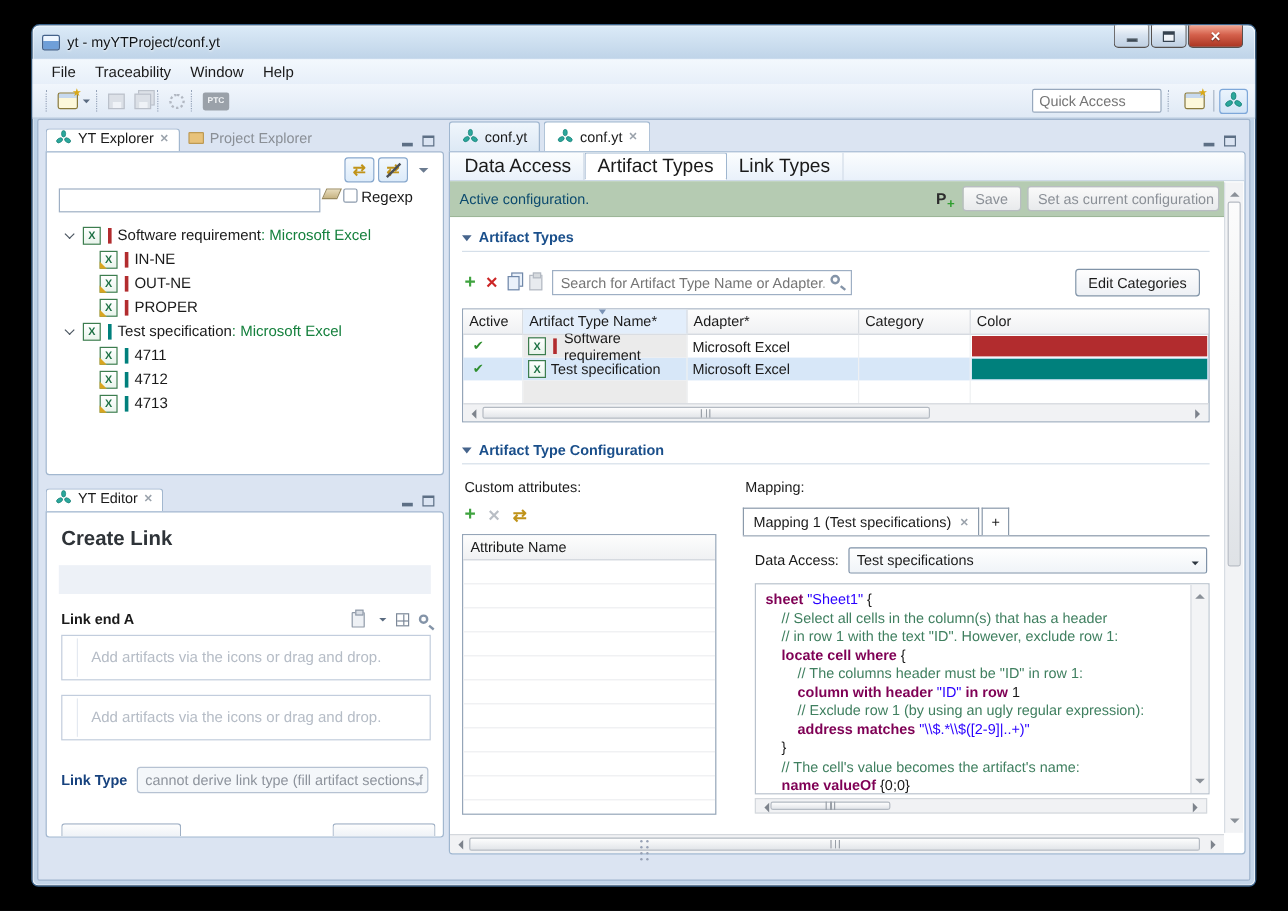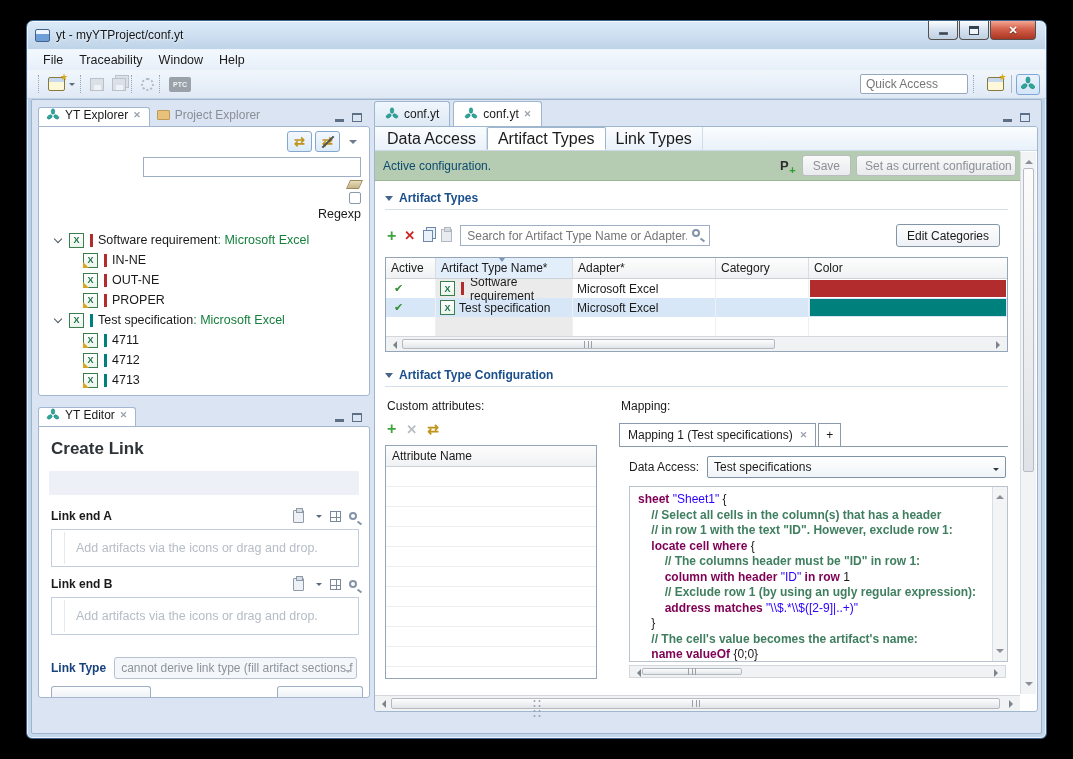--- a/index.html
+++ b/index.html
@@ -65,21 +65,21 @@
     display:flex;flex-direction:column;overflow:hidden;position:relative;}
 
   
   .part.explorer{left:6px;top:2px;width:332px;height:294px;}
   .exptools{display:flex;justify-content:flex-end;align-items:center;gap:3px;padding:4px 8px 2px 0;}
   .tbtn{width:25px;height:21px;border:1px solid #86a7cd;border-radius:3px;position:relative;
     background:linear-gradient(#f3f8fd,#dcebfa);display:flex;align-items:center;justify-content:center;}
   .goldarr{color:#c09319;font-size:13px;font-weight:bold;line-height:1;}
   .slash::after{content:"";position:absolute;width:16px;height:2px;background:#4a4f55;transform:rotate(-45deg);}
   .chevmenu{width:0;height:0;border:4px solid transparent;border-top-color:#6b7b90;margin:4px 4px 0 6px;}
-  .searchrow{display:flex;align-items:flex-end;padding:3px 8px 5px 10px;gap:3px;flex-direction:column;}
+  .searchrow{display:flex;align-items:flex-start;padding:3px 8px 5px 10px;gap:3px;}
   .sinput{width:218px;height:20px;border:1px solid #9eafc4;font-size:12px;padding:0 4px;
     font-family:"Liberation Sans",sans-serif;}
   .eraser{width:13px;height:9px;background:linear-gradient(#e7dbba,#c8b584);border:1px solid #9a8a5e;
     transform:skewX(-24deg);}
   .cbox{width:12px;height:12px;border:1px solid #8a99ac;border-radius:2px;background:#fff;}
   .tree{flex:1;overflow:hidden;padding-top:4px;font-size:12.5px;}
   .trow{display:flex;align-items:center;height:20px;}
   .chev{width:6px;height:6px;border-right:1.6px solid #4a5560;border-bottom:1.6px solid #4a5560;
     transform:rotate(45deg);margin:0 8px 3px 16px;flex:none;}
   .xl{width:15px;height:15px;border:1px solid #3c7d4e;background:linear-gradient(#ffffff,#e9f4ec);
@@ -200,21 +200,21 @@
   .mtabplus{border:1px solid #8b9aab;border-bottom:none;background:#fff;padding:4px 7px;
     font-size:12px;margin-left:2px;}
   .darow{display:flex;align-items:center;margin:9px 2px 8px 10px;gap:8px;font-size:12px;}
   .combo{flex:1;height:22px;border:1px solid #7f92a8;border-radius:2px;
     background:linear-gradient(#ffffff,#f0f4f8);display:flex;align-items:center;padding:0 6px;position:relative;}
   .combo .caret{position:absolute;right:6px;top:8px;border-top-color:#2d3640;}
   .codewrap{margin-left:10px;border:1px solid #b9c2cd;height:176px;position:relative;overflow:hidden;background:#fff;}
   .code{padding:5px 24px 5px 8px;font-size:12px;line-height:15.5px;white-space:pre;}
   .code .k{color:#7f0055;font-weight:bold;}
   .code .s{color:#2a00ff;}
-  .code .c{color:#3f7f5f;font-weight:bold;}
+  .code .c{color:#3f7f5f;}
   .code .p{color:#1a1a1a;}
   .cvscroll{position:absolute;right:0;top:0;bottom:0;width:15px;background:#f3f4f6;border-left:1px solid #dadde2;}
   .varrow{position:absolute;left:3px;width:0;height:0;border:4px solid transparent;}
   .varrow.u{top:4px;border-bottom-color:#8a9098;}
   .varrow.d{bottom:4px;border-top-color:#8a9098;}
   .codehscroll{height:13px;background:#f1f2f4;border:1px solid #d4d8dd;margin:3px 2px 0 10px;position:relative;}
 
   .ehscroll{height:16px;background:#f1f2f4;border-top:1px solid #d4d8dd;margin-right:17px;position:relative;}
   .evscroll{position:absolute;right:1px;top:25px;bottom:17px;width:16px;background:#f2f3f5;border-left:1px solid #d8dde3;}
   .evthumb{position:absolute;left:2px;right:2px;top:16px;height:56%;background:linear-gradient(#fcfcfc,#dfe2e6);
@@ -395,29 +395,20 @@
           <span class="lelabel">Link end A</span>
           <span class="leicons">
             <span class="clip"></span>
             <span class="caret"></span>
             <span class="gridico"></span>
             <span class="mag"></span>
           </span>
         </div>
         <div class="dropbox">
           <span class="drophint">Add artifacts via the icons or drag and drop.</span>
-        </div>
-        <div class="lerow">
-          <span class="lelabel">Link end B</span>
-          <span class="leicons">
-            <span class="clip"></span>
-            <span class="caret"></span>
-            <span class="gridico"></span>
-            <span class="mag"></span>
-          </span>
         </div>
         <div class="dropbox">
           <span class="drophint">Add artifacts via the icons or drag and drop.</span>
         </div>
         <div class="ltrow">
           <span class="ltlabel">Link Type</span>
           <div class="ltselect">
             <span>cannot derive link type (fill artifact sections f</span>
             <span class="caret"></span>
           </div>

